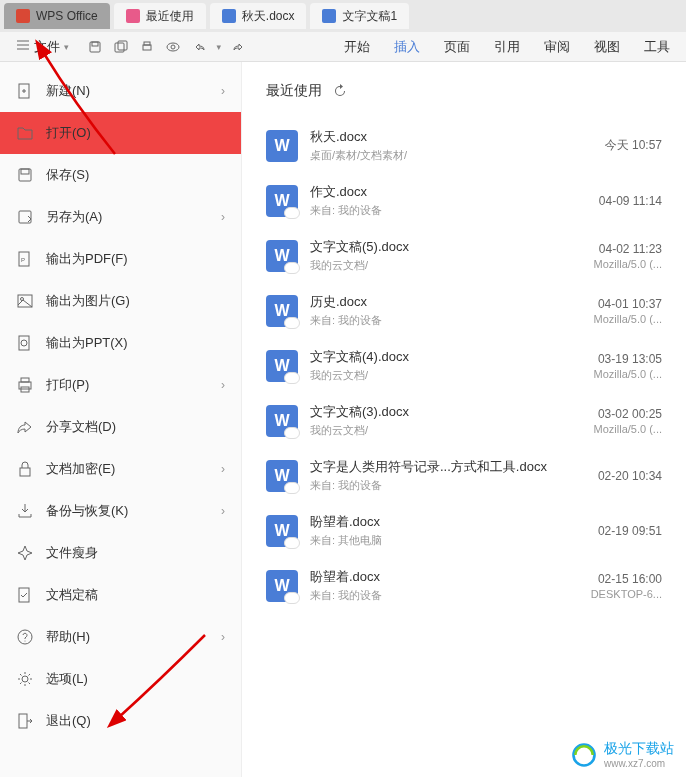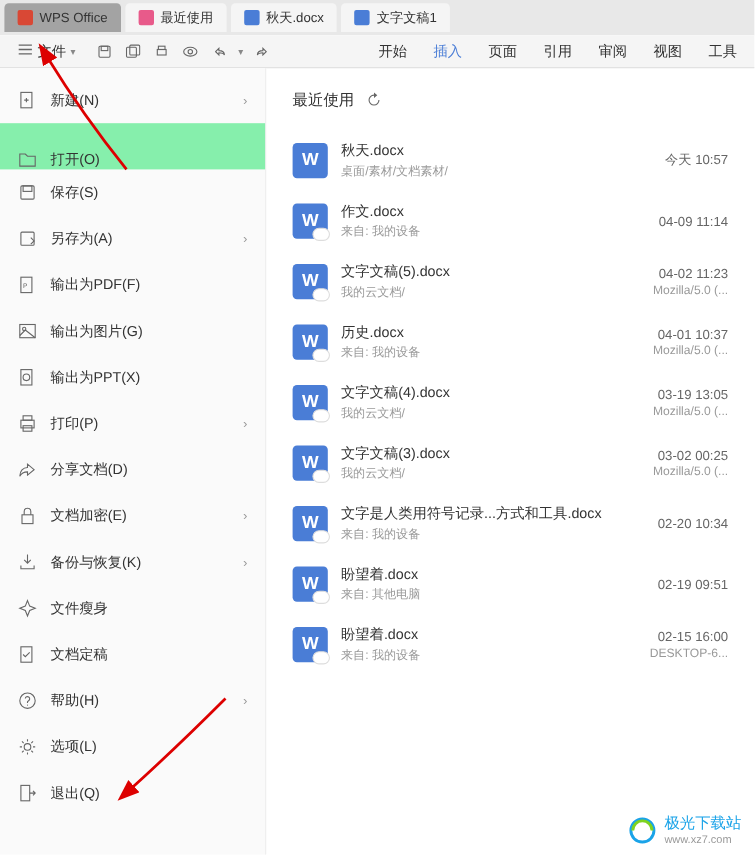--- a/index.html
+++ b/index.html
@@ -17,21 +17,21 @@
 .toolbar-left { display: flex; align-items: center; gap: 10px; }
 .file-btn { display: flex; align-items: center; gap: 4px; font-size: 13px; color: #333; padding: 2px 8px; }
 .toolbar-icon { width: 16px; height: 16px; color: #666; display: flex; align-items: center; justify-content: center; }
 .ribbon-tabs { display: flex; gap: 24px; margin-left: auto; padding-right: 8px; }
 .ribbon-tab { font-size: 13px; color: #333; cursor: pointer; }
 .ribbon-tab.active { color: #4a7dd6; font-weight: 500; }
 
 .content { display: flex; height: calc(100% - 62px); position: relative; }
 .sidebar { width: 242px; background: #fafafa; padding: 8px 0; border-right: 1px solid #eee; }
 .menu-item { height: 42px; display: flex; align-items: center; padding: 0 16px; gap: 12px; font-size: 13px; color: #333; cursor: pointer; position: relative; }
-.menu-item.highlight { background: #86efac; align-items: flex-end; }
+.menu-item.highlight { background: #ef4444; }
 .menu-icon { width: 18px; height: 18px; color: #666; display: flex; align-items: center; justify-content: center; flex-shrink: 0; }
 .menu-chevron { margin-left: auto; color: #999; font-size: 12px; }
 
 .main-panel { flex: 1; padding: 20px 24px; overflow: hidden; }
 .panel-header { display: flex; align-items: center; gap: 10px; margin-bottom: 18px; }
 .panel-title { font-size: 14px; color: #333; font-weight: 400; }
 .refresh-icon { width: 16px; height: 16px; color: #666; }
 
 .file-list { display: flex; flex-direction: column; gap: 0; }
 .file-item { display: flex; align-items: center; padding: 10px 0; gap: 12px; cursor: pointer; }

